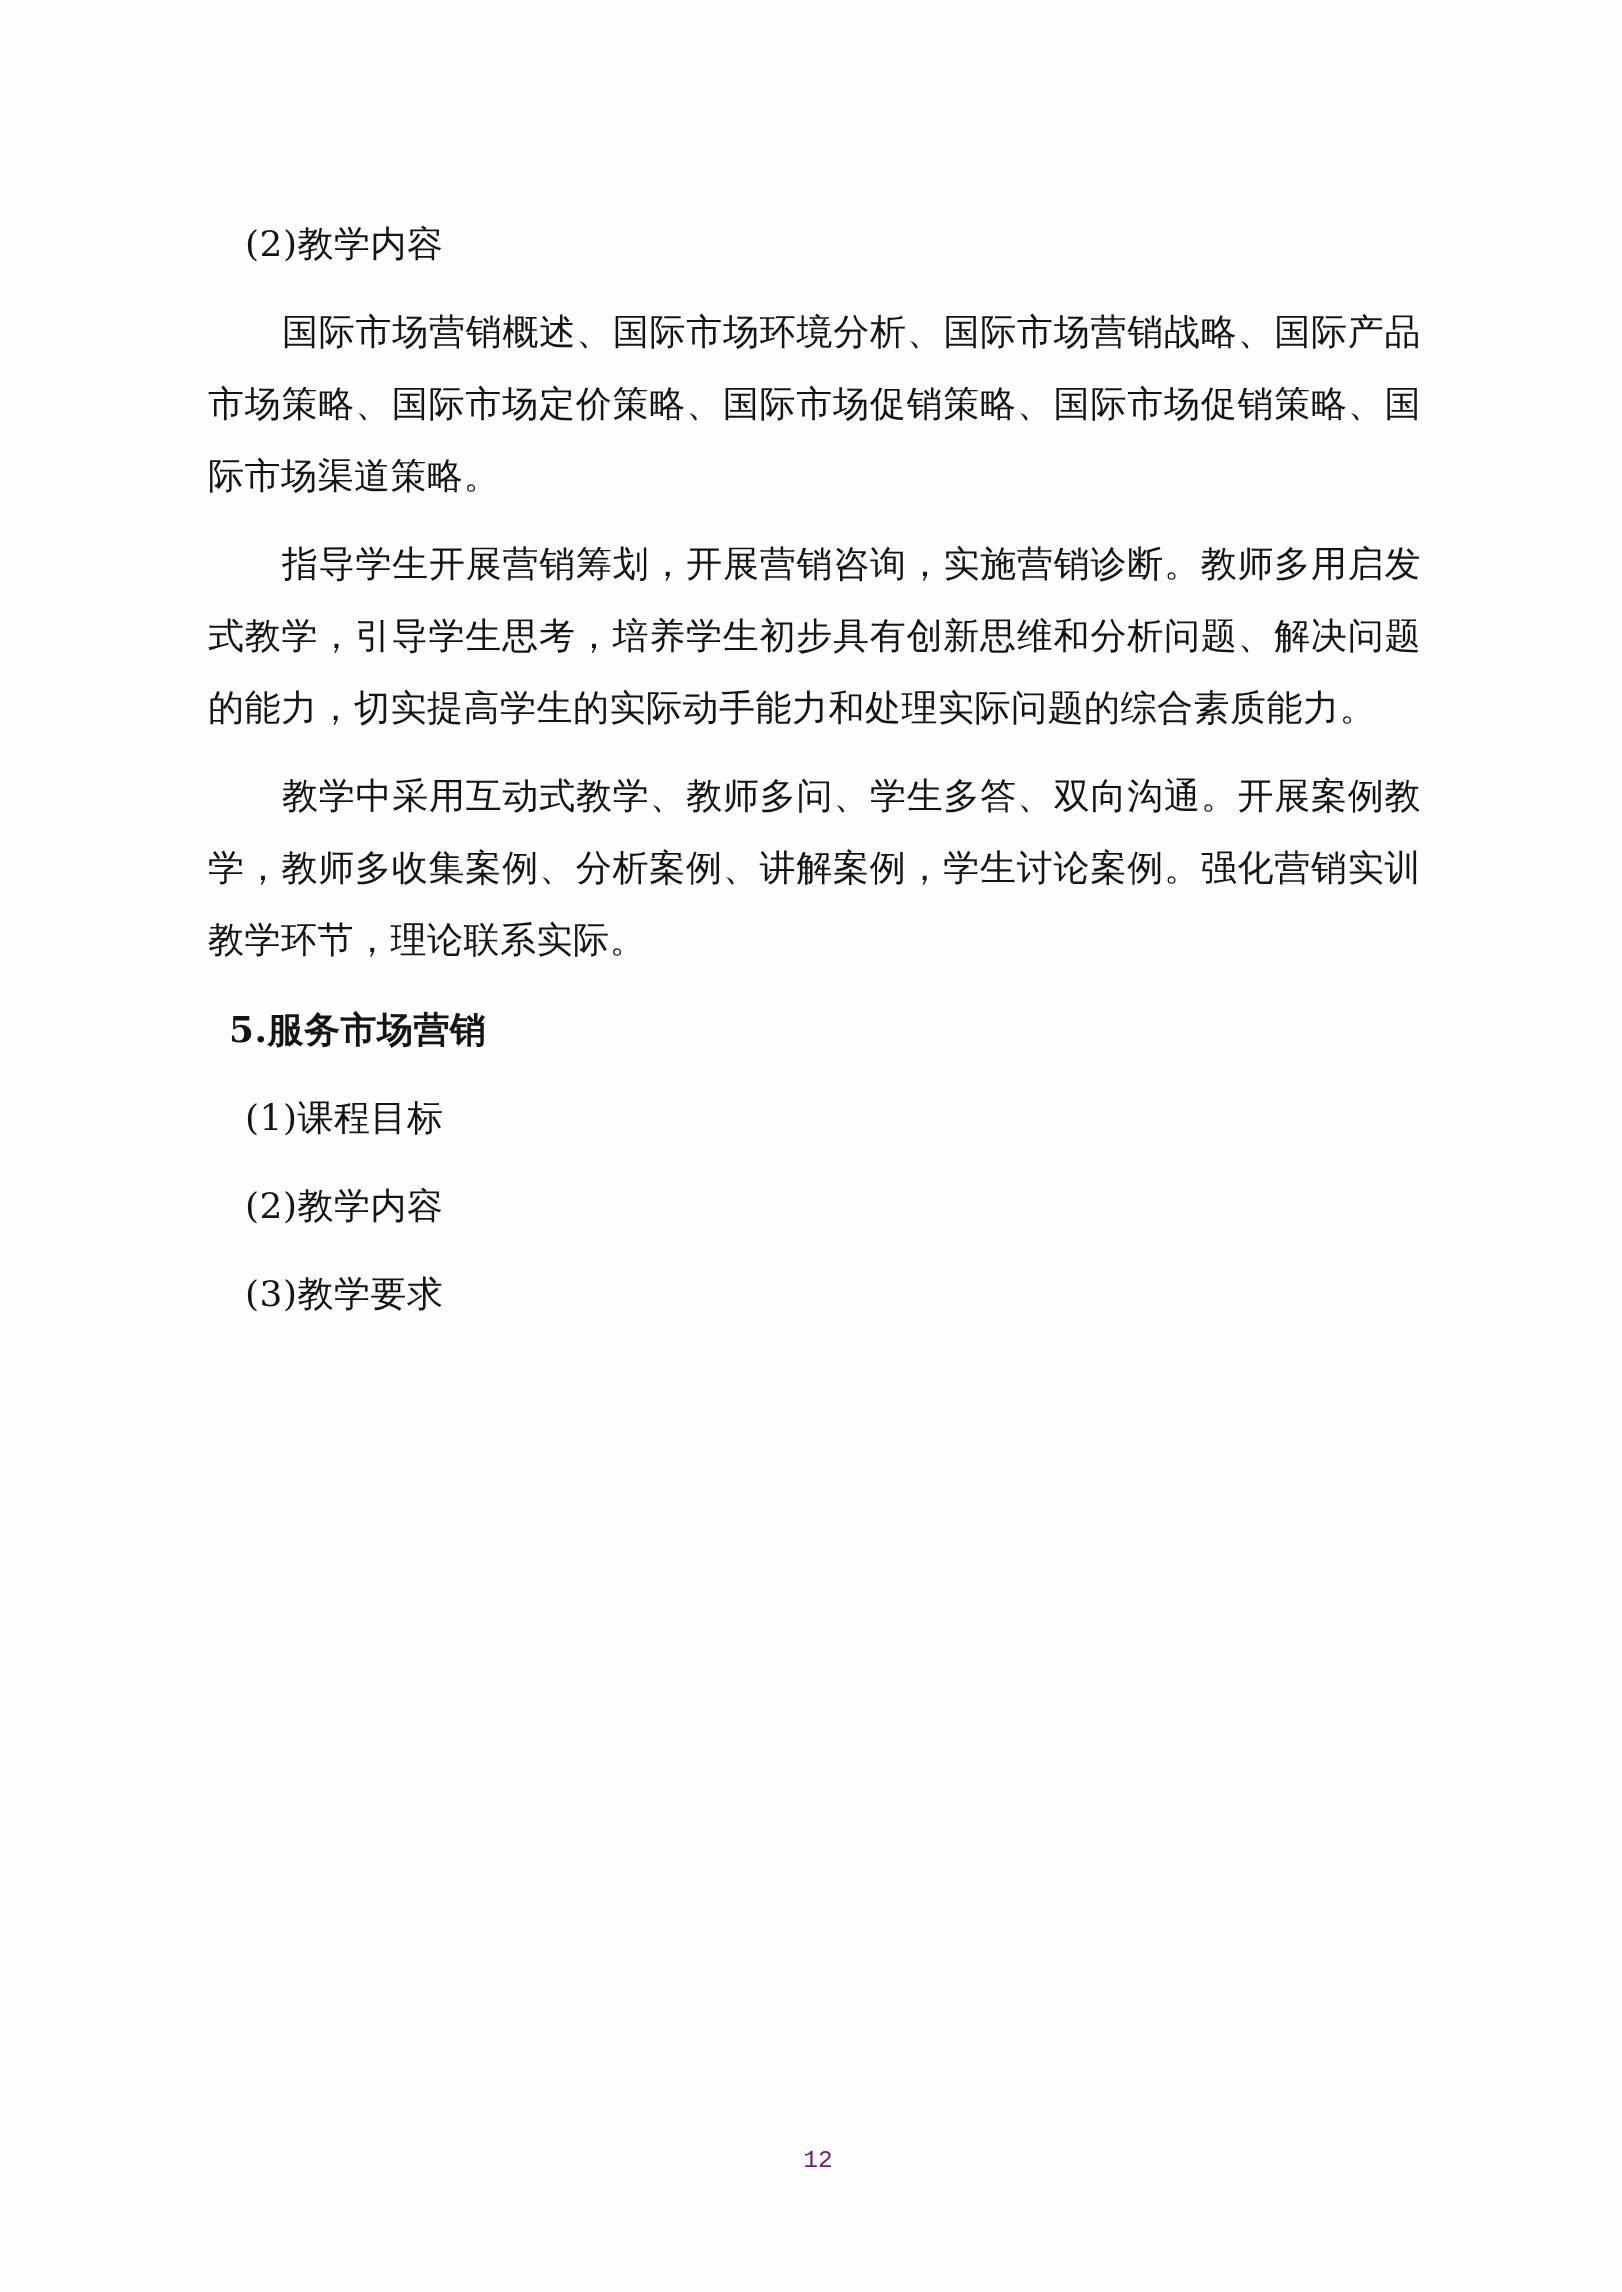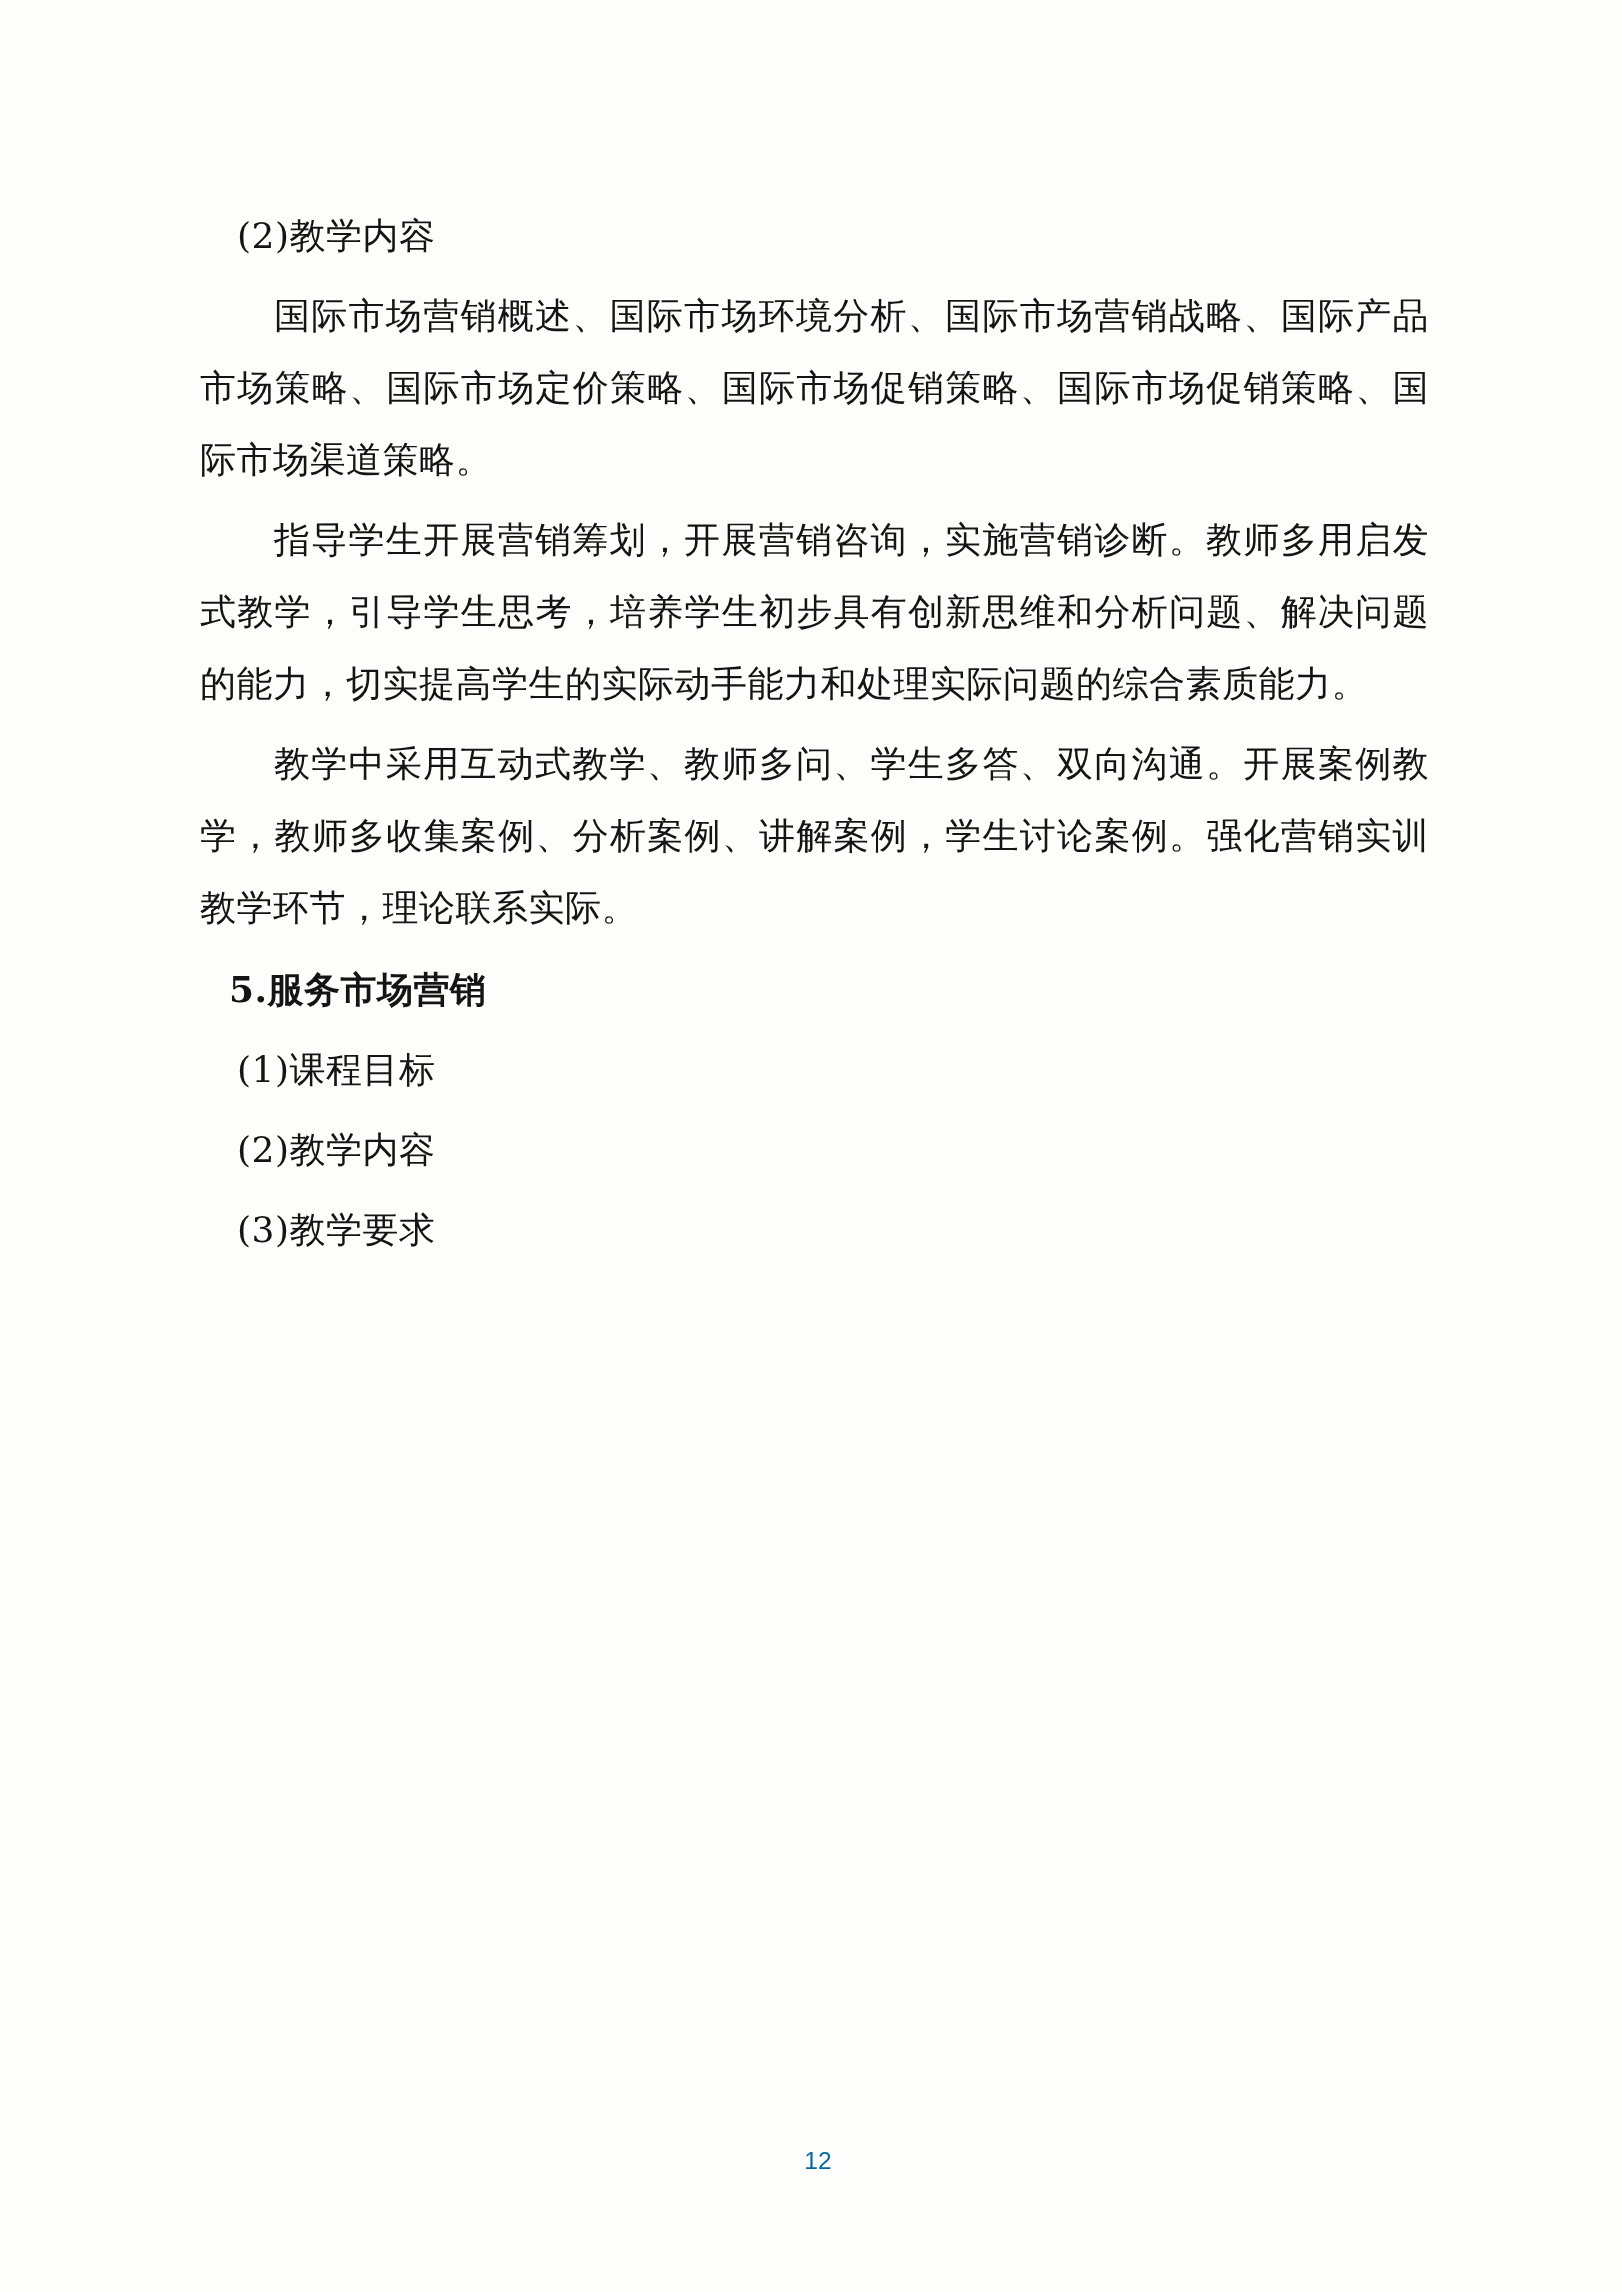--- a/index.html
+++ b/index.html
@@ -22,21 +22,21 @@
     left: 192px;
     top: 192px;
     width: 1245px;
   }
   .para {
     font-size: 36px;
     line-height: 72px;
     letter-spacing: 0.5px;
     text-align: justify;
     text-justify: inter-ideograph;
-    margin: 8px;
+    margin: 16px;
     word-break: break-all;
   }
   .indent {
     text-indent: 74px;
   }
   .indent-small {
     text-indent: 37px;
   }
   .heading {
     font-size: 36px;
@@ -46,22 +46,22 @@
     margin: 0;
     letter-spacing: 0.5px;
   }
   .page-number {
     position: absolute;
     left: 0;
     right: 0;
     top: 2147px;
     text-align: center;
     font-size: 24.5px;
-    font-family: Liberation Sans, sans-serif;
-    color: #0369a1;
+    font-family: Liberation Mono, monospace;
+    color: #701a75;
     margin-left: 14px;
   }
 </style>
 </head>
 <body>
 
 <div class="page">
   <div class="content">
 
     <p class="para indent-small">(2)教学内容</p>

